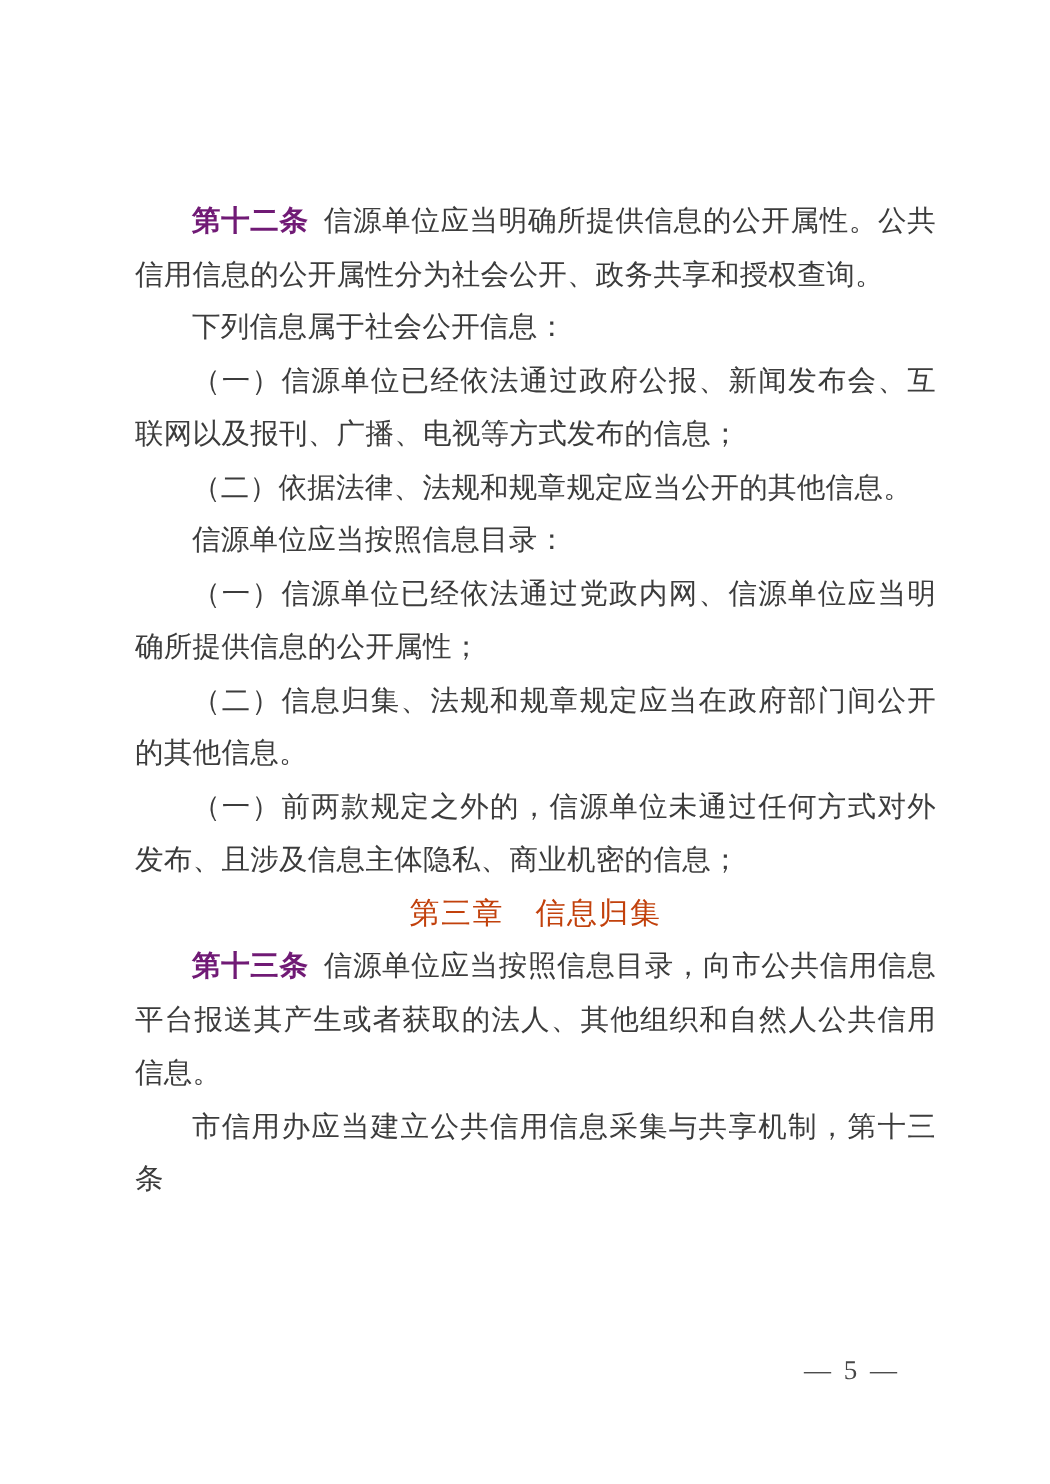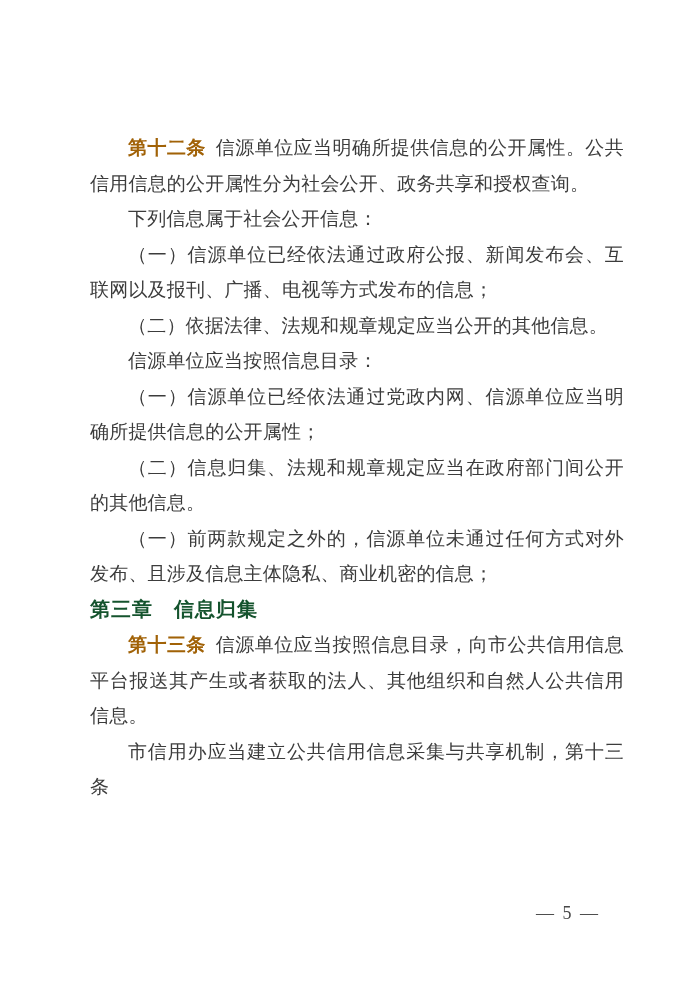--- a/index.html
+++ b/index.html
@@ -26,30 +26,30 @@
     margin: 0;
     font-size: 19px;
     line-height: 35.5px;
     text-align: justify;
     text-justify: inter-character;
     text-indent: 2em;
     letter-spacing: 0.2px;
   }
   .para .lead {
     font-weight: bold;
-    color: #a16207;
+    color: #701a75;
     margin-right: 10px;
   }
   .chapter-heading {
     margin: 0;
     font-size: 20px;
     line-height: 35.5px;
-    font-weight: bold;
-    color: #14532d;
-    text-align: left;
+    font-weight: normal;
+    color: #c2410c;
+    text-align: center;
     text-indent: 0;
     letter-spacing: 1px;
   }
   .page-footer {
     position: absolute;
     top: 903px;
     right: 100px;
     font-size: 18px;
     color: #474747;
     letter-spacing: 2px;

